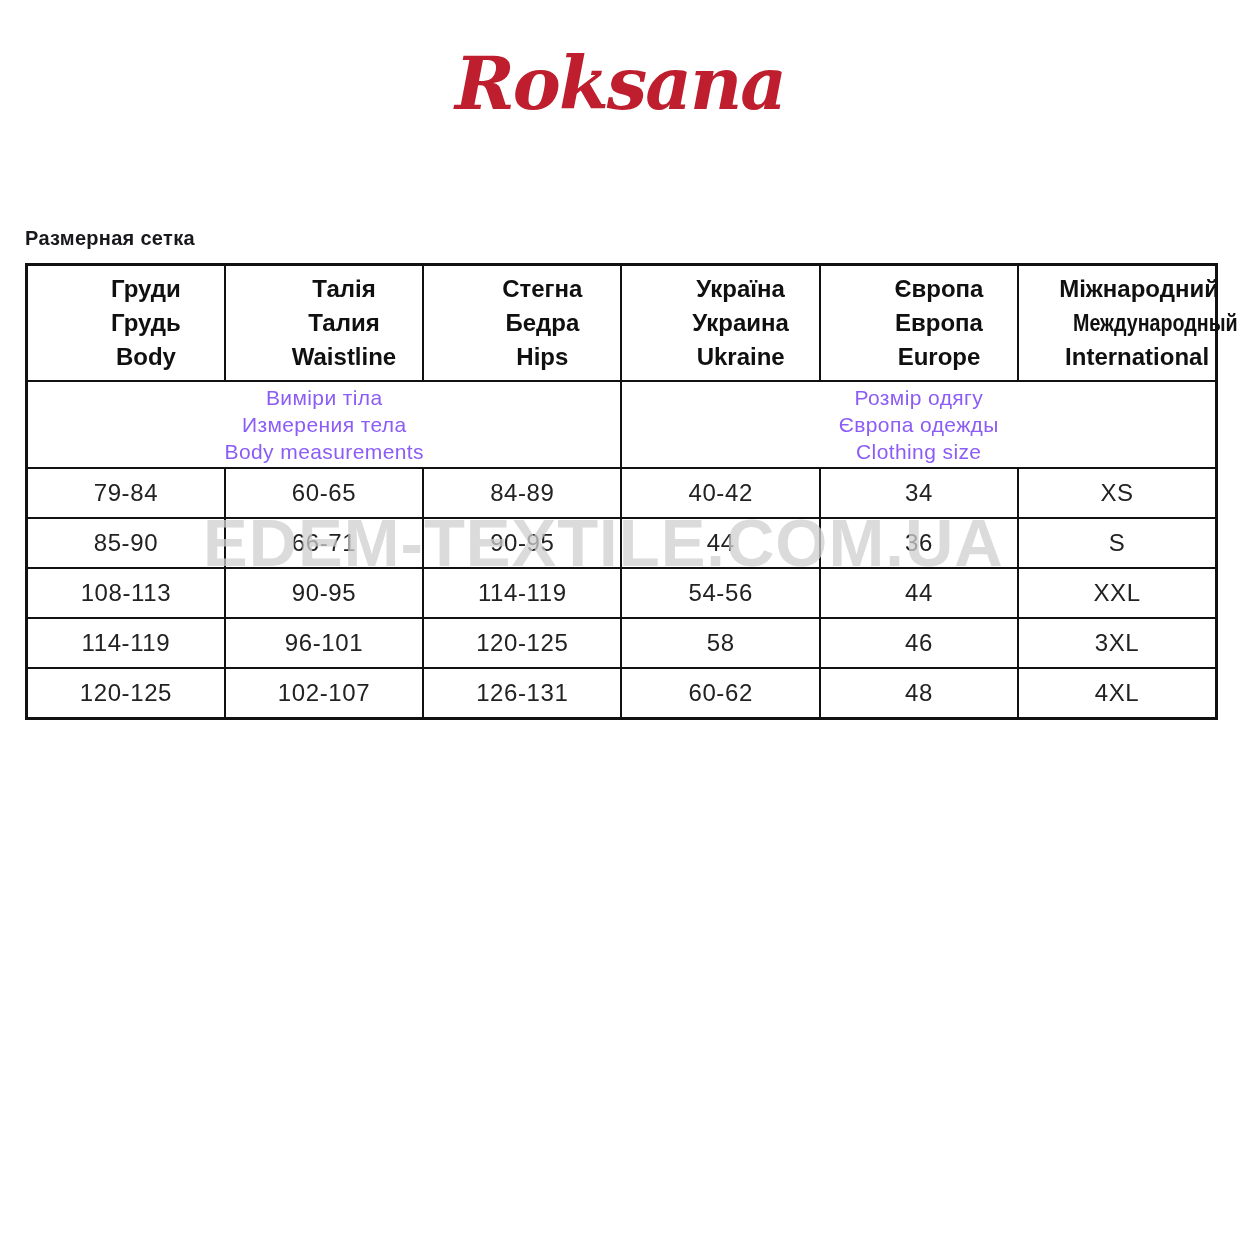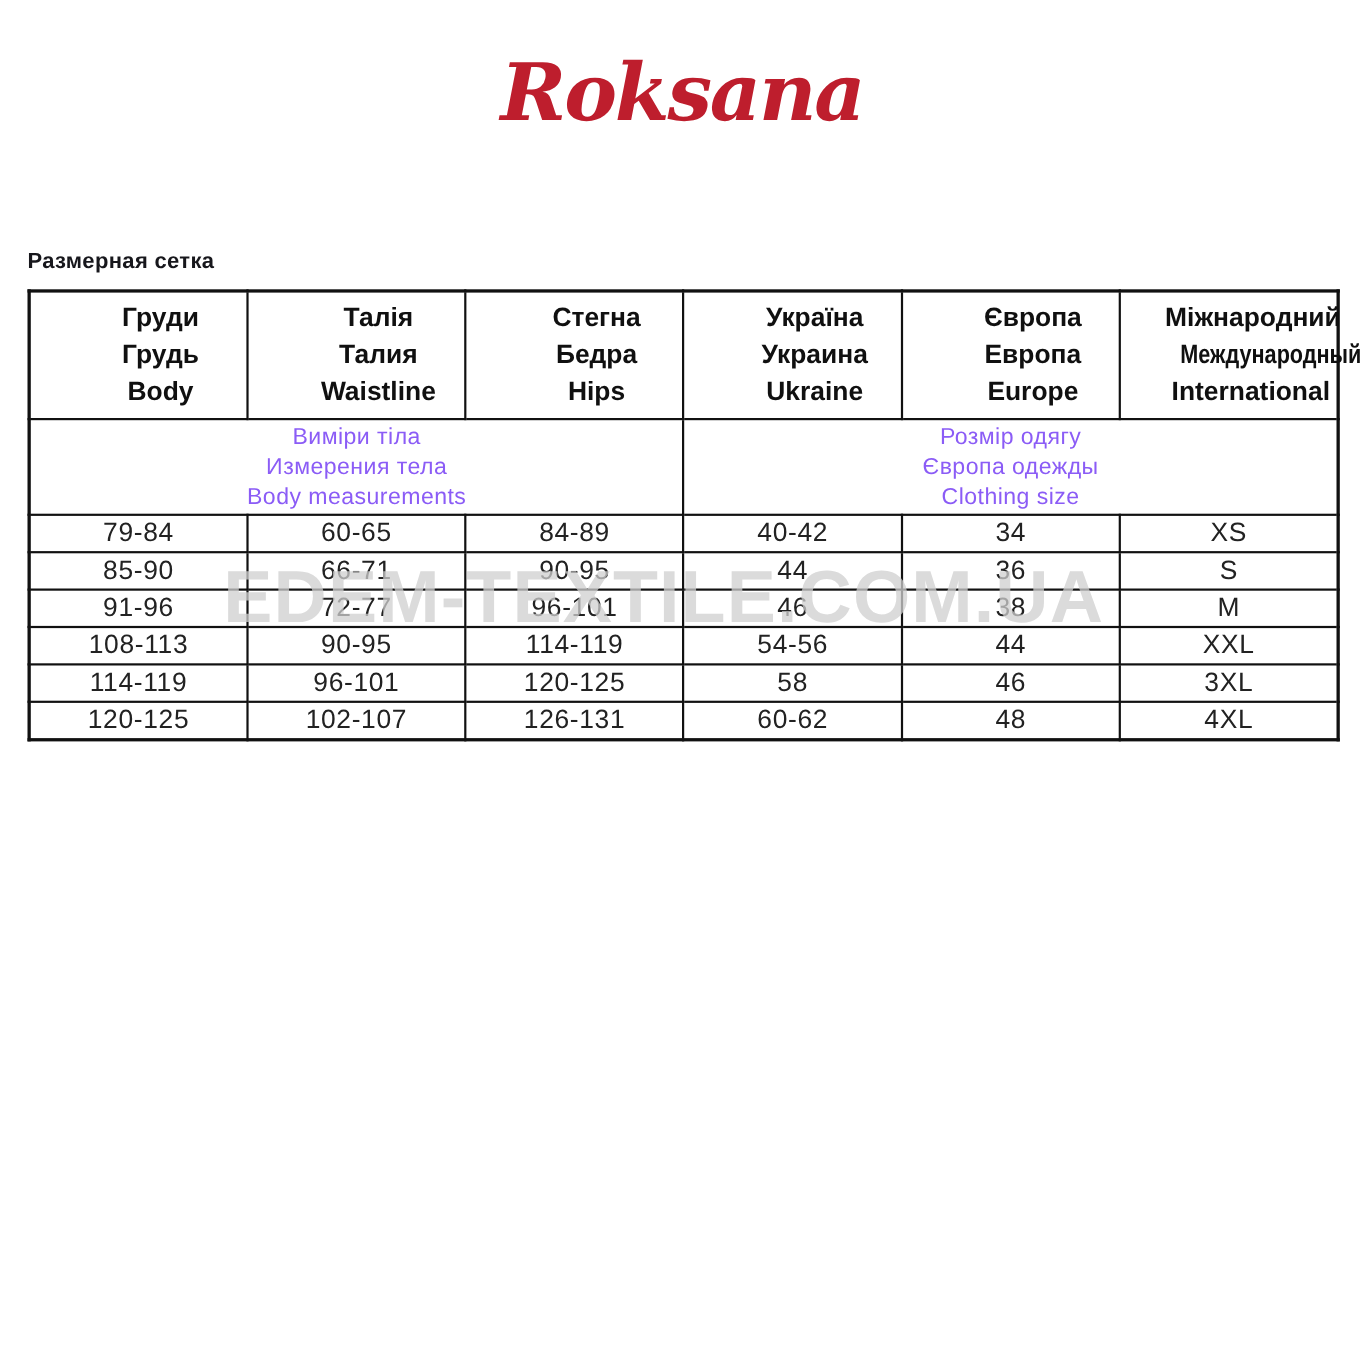--- a/index.html
+++ b/index.html
@@ -72,21 +72,21 @@
     height: 87px;
     font-size: 21px;
     font-weight: 400;
     color: #8b5cf6;
   }
   tr.group-row .gline {
     line-height: 27px;
     letter-spacing: 0.4px;
   }
   tbody.data td {
-    height: 34px;
+    height: 50px;
     font-size: 24px;
     font-weight: 400;
     color: #222222;
     letter-spacing: 0.6px;
   }
   .watermark {
     position: absolute;
     top: 246px;
     left: 178px;
     z-index: 2;
@@ -169,28 +169,20 @@
         </tr>
         <tr>
           <td>85-90</td>
           <td>66-71</td>
           <td>90-95</td>
           <td>44</td>
           <td>36</td>
           <td>S</td>
         </tr>
         <tr>
-          <td>91-96</td>
-          <td>72-77</td>
-          <td>96-101</td>
-          <td>46</td>
-          <td>38</td>
-          <td>M</td>
-        </tr>
-        <tr>
           <td>108-113</td>
           <td>90-95</td>
           <td>114-119</td>
           <td>54-56</td>
           <td>44</td>
           <td>XXL</td>
         </tr>
         <tr>
           <td>114-119</td>
           <td>96-101</td>

